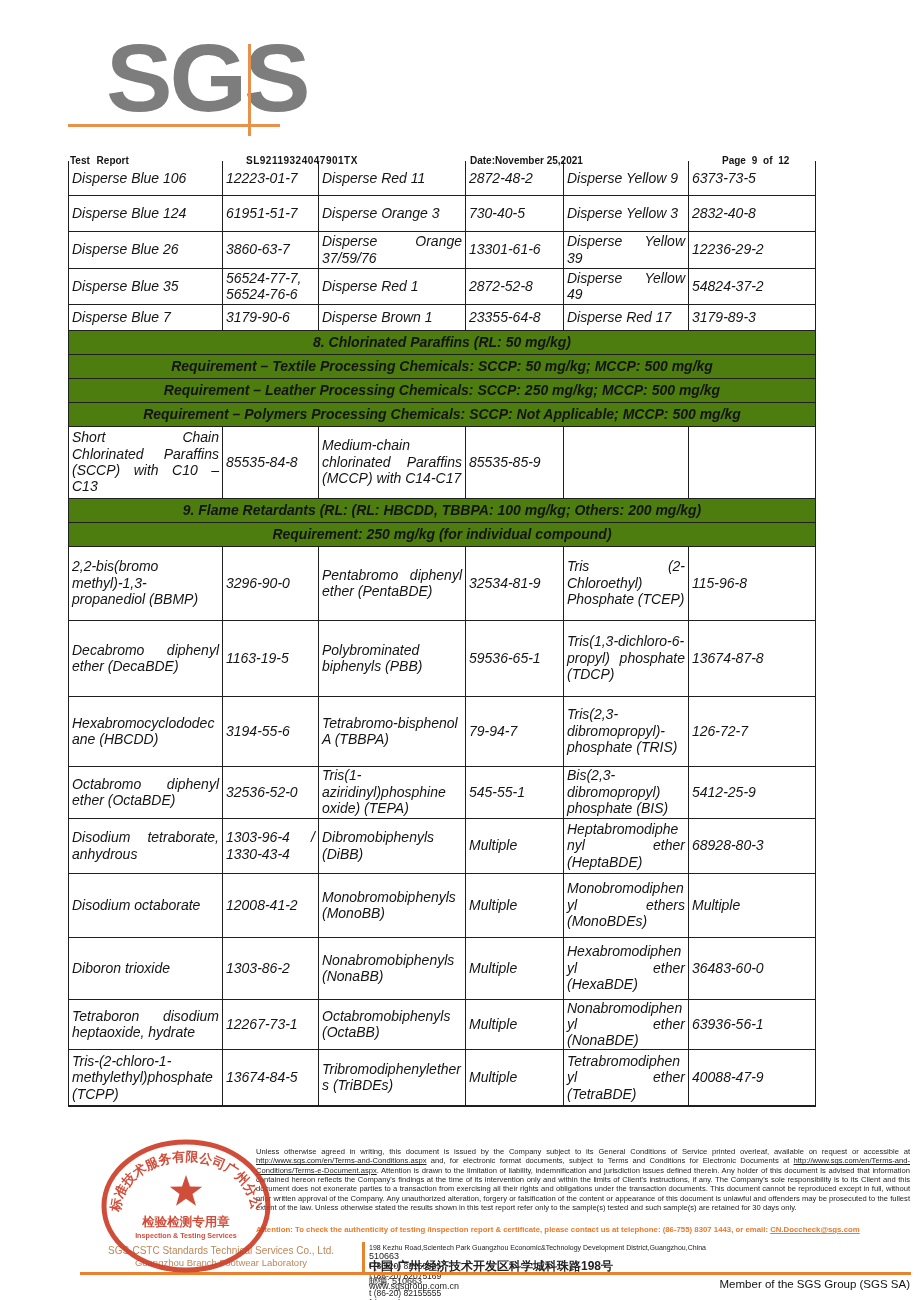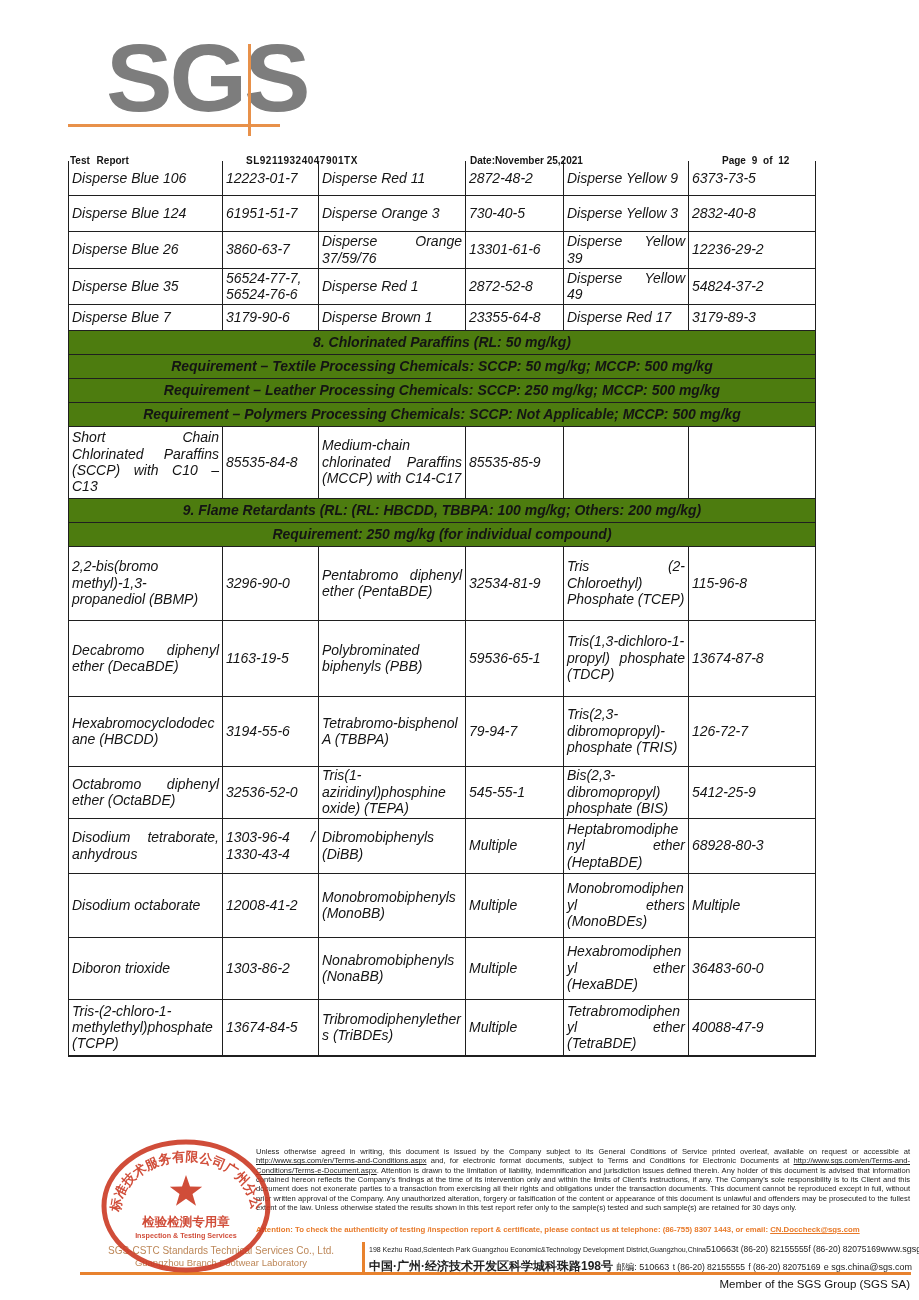--- a/index.html
+++ b/index.html
@@ -50,21 +50,21 @@
   }
   .company-lines{
     position:absolute;left:78px;top:1244px;width:286px;text-align:center;
     color:#bd8758;z-index:1;line-height:1.3;
   }
   .company-line1{font-size:10px;}
   .company-line2{font-size:9.5px;}
   .stamp-svg{position:absolute;left:98px;top:1136px;z-index:2;opacity:.9;}
   .addr-vline{position:absolute;left:362px;top:1242px;width:2.5px;height:30px;background:#e8822e;}
   .addr-row{position:absolute;left:369px;width:543px;display:flex;align-items:baseline;
-    justify-content:space-between;white-space:nowrap;color:#222;}
+    justify-content:space-between;white-space:nowrap;color:#222;flex-direction:column;}
   .addr-row1{top:1244px;}
   .addr-row2{top:1258px;}
   .addr-en{font-size:7px;}
   .addr-pc{font-size:9px;}
   .addr-tel{font-size:8.5px;}
   .addr-web{font-size:9px;}
   .addr-cn{font-size:12px;font-weight:bold;font-family:Liberation Sans, sans-serif;}
   .footer-rule{position:absolute;left:80px;top:1272px;width:831px;height:2.5px;background:#e8822e;}
   .member-line{position:absolute;left:560px;top:1278px;width:350px;text-align:right;font-size:11.5px;color:#111;}
 </style>
@@ -170,21 +170,21 @@
         <td class="name-cell">Pentabromo diphenyl ether (PentaBDE)</td>
         <td class="cas-cell">32534-81-9</td>
         <td class="name-cell">Tris (2-Chloroethyl) Phosphate (TCEP)</td>
         <td class="cas-cell">115-96-8</td>
       </tr>
       <tr style="height: 76px;">
         <td class="name-cell">Decabromo diphenyl ether (DecaBDE)</td>
         <td class="cas-cell">1163-19-5</td>
         <td class="name-cell">Polybrominated biphenyls (PBB)</td>
         <td class="cas-cell">59536-65-1</td>
-        <td class="name-cell">Tris(1,3-dichloro-1-propyl) phosphate (TDCP)</td>
+        <td class="name-cell">Tris(1,3-dichloro-6-propyl) phosphate (TDCP)</td>
         <td class="cas-cell">13674-87-8</td>
       </tr>
       <tr style="height: 70px;">
         <td class="name-cell">Hexabromocyclododecane (HBCDD)</td>
         <td class="cas-cell">3194-55-6</td>
         <td class="name-cell">Tetrabromo-bisphenol A (TBBPA)</td>
         <td class="cas-cell">79-94-7</td>
         <td class="name-cell">Tris(2,3-dibromopropyl)-phosphate (TRIS)</td>
         <td class="cas-cell">126-72-7</td>
       </tr>
@@ -212,20 +212,28 @@
         <td class="name-cell">Monobromodiphenyl ethers (MonoBDEs)</td>
         <td class="cas-cell">Multiple</td>
       </tr>
       <tr style="height: 62px;">
         <td class="name-cell">Diboron trioxide</td>
         <td class="cas-cell">1303-86-2</td>
         <td class="name-cell">Nonabromobiphenyls (NonaBB)</td>
         <td class="cas-cell">Multiple</td>
         <td class="name-cell">Hexabromodiphenyl ether (HexaBDE)</td>
         <td class="cas-cell">36483-60-0</td>
+      </tr>
+      <tr style="height: 49px;">
+        <td class="name-cell">Tetraboron disodium heptaoxide, hydrate</td>
+        <td class="cas-cell">12267-73-1</td>
+        <td class="name-cell">Octabromobiphenyls (OctaBB)</td>
+        <td class="cas-cell">Multiple</td>
+        <td class="name-cell">Nonabromodiphenyl ether (NonaBDE)</td>
+        <td class="cas-cell">63936-56-1</td>
       </tr>
       <tr style="height: 57px; margin-left: 20px;">
         <td class="name-cell">Tris-(2-chloro-1-methylethyl)phosphate (TCPP)</td>
         <td class="cas-cell">13674-84-5</td>
         <td class="name-cell">Tribromodiphenylethers (TriBDEs)</td>
         <td class="cas-cell">Multiple</td>
         <td class="name-cell">Tetrabromodiphenyl ether (TetraBDE)</td>
         <td class="cas-cell">40088-47-9</td>
       </tr>
     </tbody>

